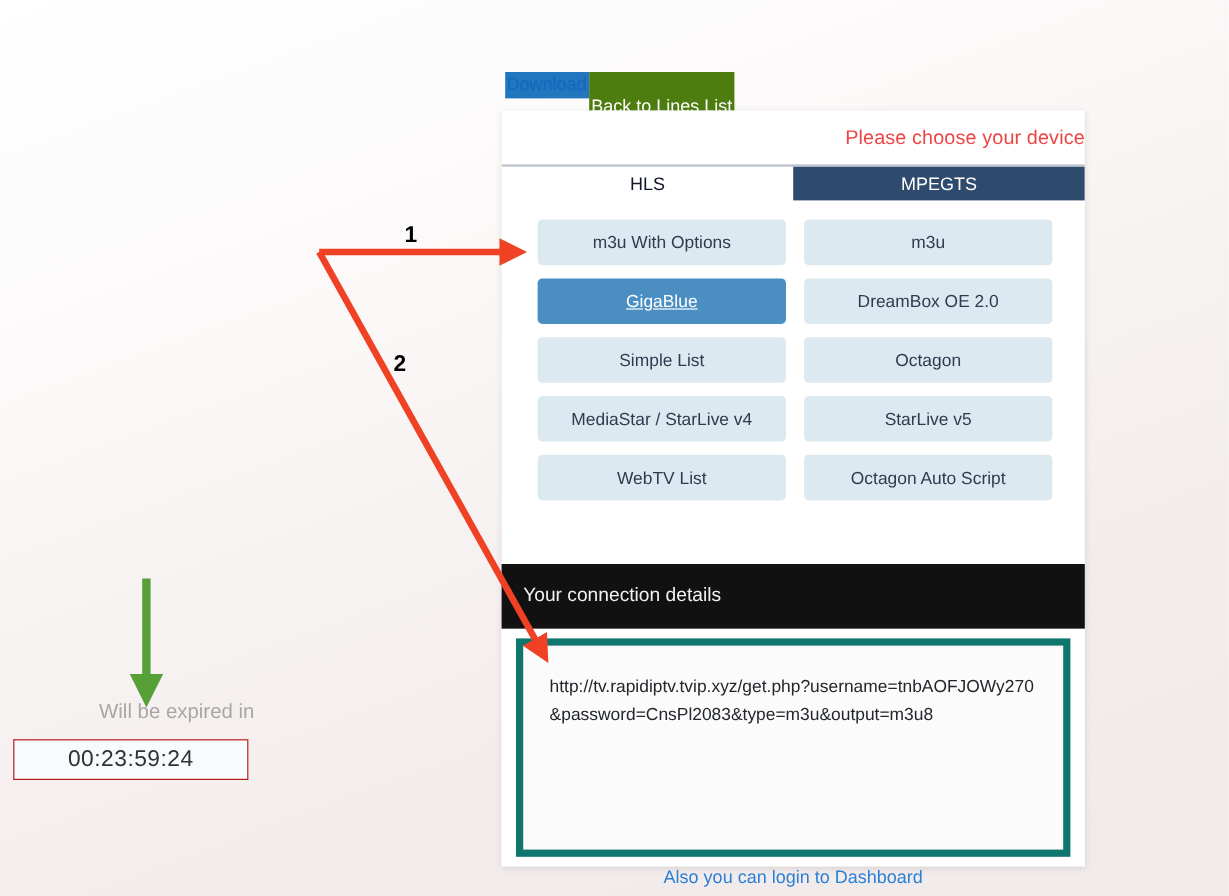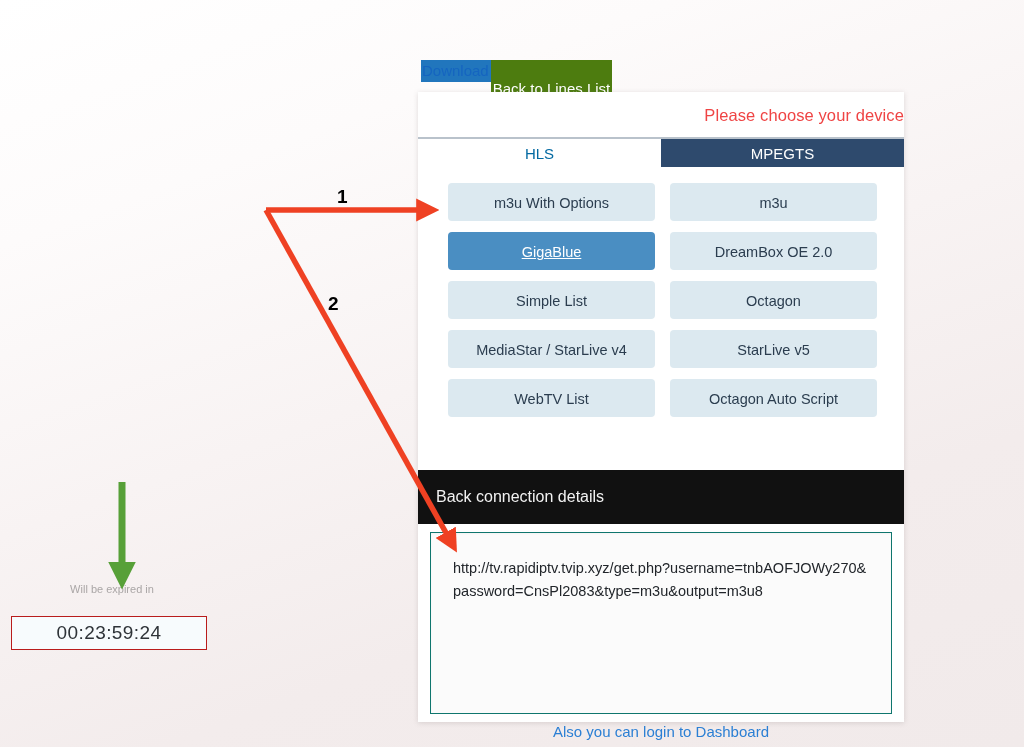--- a/index.html
+++ b/index.html
@@ -59,21 +59,21 @@
     display: flex;
     margin-top: 12px;
     border-top: 2px solid #b9c2cb;
     height: 30px;
   }
   #tabs .tab {
     flex: 1 1 50%;
     text-align: center;
     font-size: 15px;
     line-height: 30px;
-    color: #0369a1;
+    color: #0f172a;
     background: #ffffff;
   }
   #tabs .tab.active {
     background: #2e4a6d;
     color: #ffffff;
   }
 
   
   #grid {
     padding: 16px 27px 0 30px;
@@ -115,21 +115,21 @@
   #conn-body {
     position: absolute;
     left: 418px; top: 524px;
     width: 486px; height: 198px;
     background: #ffffff;
     padding: 8px 12px 8px 12px;
   }
   #conn-box {
     width: 100%; height: 100%;
     background: #fbfbfb;
-    border: 1px solid #0f766e;
+    border: 6px solid #0f766e;
     box-shadow: inset 0 1px 2px rgba(0,0,0,.035);
     padding: 24px 22px;
   }
   #conn-url {
     font-size: 14.5px;
     line-height: 23px;
     color: #22262b;
     word-break: break-all;
   }
 
@@ -143,22 +143,22 @@
     color: #2b7fd4;
     text-decoration: none;
     cursor: pointer;
   }
 
   
   #expire-label {
     position: absolute;
     left: 12px; top: 583px;
     width: 200px;
-    text-align: center;
-    font-size: 11px;
+    text-align: right;
+    font-size: 17px;
     color: #aaa6a6;
   }
   #expire-timer {
     position: absolute;
     left: 11px; top: 616px;
     width: 196px; height: 34px;
     background: #f7fbfd;
     border: 1px solid #b91c1c;
     text-align: center;
     font-size: 19px;
@@ -208,21 +208,21 @@
     <button class="dev-btn">DreamBox OE 2.0</button>
     <button class="dev-btn">Simple List</button>
     <button class="dev-btn">Octagon</button>
     <button class="dev-btn">MediaStar / StarLive v4</button>
     <button class="dev-btn">StarLive v5</button>
     <button class="dev-btn">WebTV List</button>
     <button class="dev-btn">Octagon Auto Script</button>
   </div>
 </div>
 
-<div id="conn-header">Back connection details</div>
+<div id="conn-header">Your connection details</div>
 
 <div id="conn-body">
   <div id="conn-box">
     <div id="conn-url">http://tv.rapidiptv.tvip.xyz/get.php?username=tnbAOFJOWy270&amp;password=CnsPl2083&amp;type=m3u&amp;output=m3u8</div>
   </div>
 </div>
 
 <a id="dash-link">Also you can login to Dashboard</a>
 
 <div id="expire-label">Will be expired in</div>

